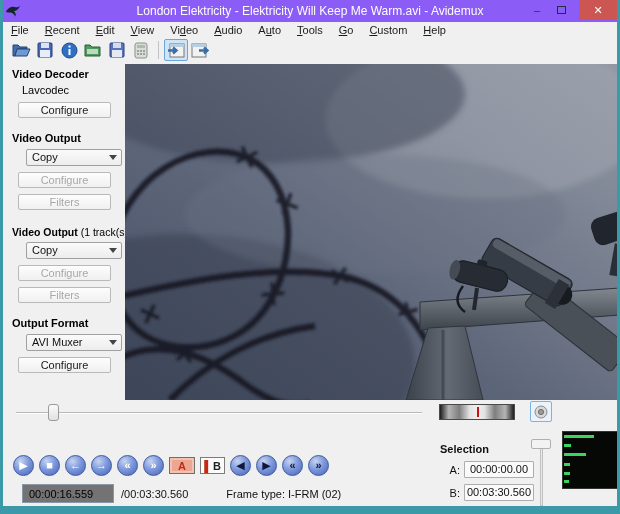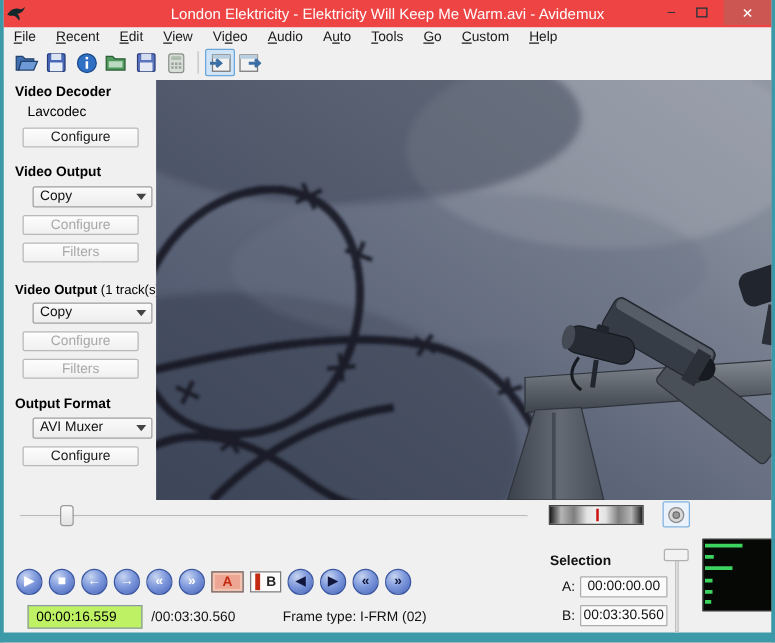--- a/index.html
+++ b/index.html
@@ -1,21 +1,21 @@
 <!DOCTYPE html>
 <html><head>
 <meta charset="utf-8">
 <style>
   * { margin:0; padding:0; box-sizing:border-box; }
   html,body { width:620px; height:514px; font-family:"Liberation Sans","DejaVu Sans",sans-serif; }
   #window { position:relative; width:620px; height:514px; background:#f0f0f0;
             border-left:3px solid #3c99a8; border-right:3px solid #3c99a8; border-bottom:8px solid #3c99a8;
             overflow:hidden; }
   
-  .titlebar { position:absolute; left:-3px; top:0; width:620px; height:22px; background:#ef4444;
+  .titlebar { position:absolute; left:-3px; top:0; width:620px; height:22px; background:#8b5cf6;
               display:flex; align-items:center; }
   .app-icon { width:16px; height:14px; margin-left:5px; flex:0 0 auto; }
   .title-text { position:absolute; left:0; right:0; text-align:center; color:#fdfdfd; font-size:12px; }
   .win-btn { position:absolute; top:0; height:20px; display:flex; align-items:center; justify-content:center;
              color:#16333a; font-size:11px; cursor:default; }
   .btn-min { right:72px; width:22px; }
   .btn-max { right:48px; width:22px; }
   .btn-max .box { width:9px; height:8px; border:1px solid #16333a; }
   .btn-close { right:3px; width:38px; background:#cb5652; color:#fff; font-size:11px; font-weight:bold; }
   
@@ -69,21 +69,21 @@
   .tpbtn.dark { color:#10163c; }
   .markerA { width:26px; height:17px; border:1px solid #6f6f6f; background:#eda693; box-shadow:inset 0 0 0 2px #f3c3b2;
              color:#c42a12; font-weight:bold; font-size:11px; display:flex; align-items:center; justify-content:center; }
   .markerB { width:25px; height:17px; border:1px solid #7c7c7c; background:#fbfbfb; font-size:11px; font-weight:bold;
              display:flex; align-items:center; justify-content:center; gap:1px; color:#222; }
   .markerB .bar { color:#c42a12; font-weight:bold; }
   
   .timerow { position:absolute; left:10px; top:484px; display:flex; align-items:center; font-size:11px; color:#111; }
   .time-btn { width:86px; height:19px; background:linear-gradient(#fdfdfd,#efefef); border:1px solid #b5b5b5;
               border-radius:2px; text-align:center; line-height:17px; }
-  .time-input { width:92px; height:19px; margin-left:9px; border:1px solid #8a98a5; background:#bef264;
+  .time-input { width:92px; height:19px; margin-left:9px; border:1px solid #8a98a5; background:#737373;
                 font-size:11px; line-height:17px; padding-left:6px; }
   .time-total { margin-left:7px; }
   .frame-type { margin-left:38px; white-space:nowrap; }
   
   .selection { position:absolute; left:437px; top:443px; font-size:11px; color:#111; }
   .sel-head { font-weight:bold; }
   .sel-row { display:flex; align-items:center; margin-top:6px; }
   .sel-label { width:20px; text-align:right; margin-right:4px; }
   .sel-field { width:70px; height:17px; border:1px solid #adadad; background:#fafafa; text-align:center;
                line-height:15px; border-radius:1px; }

